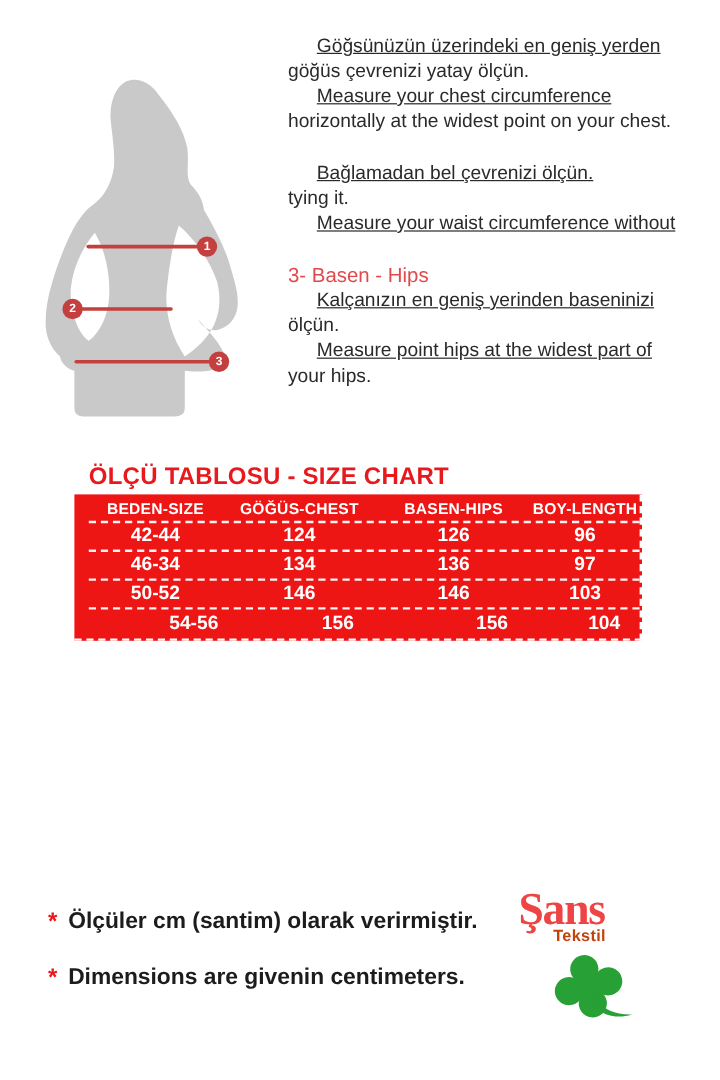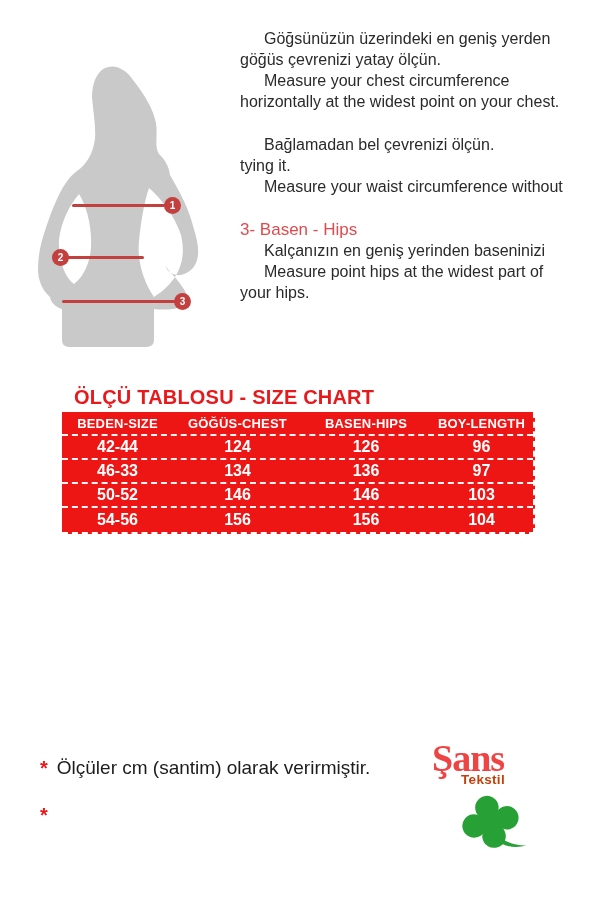--- a/index.html
+++ b/index.html
@@ -21,48 +21,48 @@
     position:absolute; width:17px; height:17px; border-radius:50%;
     background:var(--line-red); color:#fff; font-size:10px; font-weight:bold;
     display:flex; align-items:center; justify-content:center; line-height:1;
   }
 
   
   .infocol{position:absolute; left:240px; top:28px; width:358px;}
   .measure-section{margin-bottom:22px;}
   .sec-heading{font-size:17px; line-height:21px; color:var(--heading-red); white-space:nowrap;}
   .sec-line{font-size:16px; line-height:21px; color:var(--text-dark); white-space:nowrap;}
-  .sec-line.indent{padding-left:24px;}
+  .sec-line.indent{padding-left:24px;text-decoration:underline;}
 
   
   .chart-title{
     position:absolute; left:74px; top:386px; width:430px; text-align:left;
     font-size:20px; font-weight:bold; color:var(--title-red); letter-spacing:.2px;
   }
   .size-table{
     position:absolute; left:62px; top:412px; width:473px;
     background:var(--table-red);
-    border-right:2px dashed #fff; border-bottom:2px dashed #fff;
+    border-right:2px dashed #fff; border-bottom:2px dashed #fff;padding-left:12px;
   }
   .trow{
     display:grid; grid-template-columns:111px 129px 128px auto;
     height:24px; align-items:center;
     border-bottom:2px dashed rgba(255,255,255,.95);
   }
-  .trow:last-child{border-bottom:none;}
+  .trow:last-child{border-bottom:none;margin-left:32px;}
   .tcell{
     text-align:center; color:#ffffff; font-weight:bold; font-size:16px; line-height:1;
   }
   .trow.thead .tcell{font-size:13px; letter-spacing:.2px;}
 
   
   .notes{position:absolute; left:40px; top:757px; width:400px;}
   .note{display:flex; align-items:flex-start; margin-bottom:25px;}
   .note .star{color:var(--title-red); font-size:20px; font-weight:bold; margin-right:9px; line-height:22px;}
-  .note .note-text{color:#1c1c1c; font-size:19px; font-weight:normal; line-height:22px; white-space:nowrap;}
+  .note .note-text{color:#1c1c1c; font-size:19px; font-weight:bold; line-height:22px; white-space:nowrap;}
 
   
   .logo{position:absolute; left:432px; top:738px; width:108px;}
   .logo-name{
     font-family:"Liberation Serif", serif; font-weight:bold; font-size:38px;
     line-height:40px; color:#ef4444; letter-spacing:-1px;
   }
   .logo-sub{
     text-align:center; font-size:13.5px; font-weight:bold; color:#c2410c;
     margin-top:-6px; padding-right:6px; letter-spacing:.3px;
@@ -134,20 +134,21 @@
 
     <section class="measure-section">
       <div class="sec-line indent">Bağlamadan bel çevrenizi ölçün.</div>
       <div class="sec-line">tying it.</div>
       <div class="sec-line indent">Measure your waist circumference without</div>
     </section>
 
     <section class="measure-section">
       <div class="sec-heading">3- Basen - Hips</div>
       <div class="sec-line indent">Kalçanızın en geniş yerinden baseninizi</div>
+      <div class="sec-line">ölçün.</div>
       <div class="sec-line indent">Measure point hips at the widest part of</div>
       <div class="sec-line">your hips.</div>
     </section>
 
   </div>
 
   <div class="chart-title">ÖLÇÜ TABLOSU - SIZE CHART</div>
 
   <div class="size-table">
     <div class="trow thead">
@@ -156,21 +157,21 @@
       <div class="tcell">BASEN-HIPS</div>
       <div class="tcell">BOY-LENGTH</div>
     </div>
     <div class="trow">
       <div class="tcell">42-44</div>
       <div class="tcell">124</div>
       <div class="tcell">126</div>
       <div class="tcell">96</div>
     </div>
     <div class="trow">
-      <div class="tcell">46-33</div>
+      <div class="tcell">46-34</div>
       <div class="tcell">134</div>
       <div class="tcell">136</div>
       <div class="tcell">97</div>
     </div>
     <div class="trow">
       <div class="tcell">50-52</div>
       <div class="tcell">146</div>
       <div class="tcell">146</div>
       <div class="tcell">103</div>
     </div>
@@ -182,20 +183,21 @@
     </div>
   </div>
 
   <div class="notes">
     <div class="note">
       <span class="star">*</span>
       <span class="note-text">Ölçüler  cm (santim) olarak verirmiştir.</span>
     </div>
     <div class="note">
       <span class="star">*</span>
+      <span class="note-text">Dimensions are givenin centimeters.</span>
     </div>
   </div>
 
   <div class="logo">
     <div class="logo-name">Şans</div>
     <div class="logo-sub">Tekstil</div>
     <svg class="clover" width="74" height="66" viewBox="0 0 100 90">
       <g fill="var(--clover-green)" transform="rotate(-14 50 45)">
         <circle cx="50" cy="22" r="16"></circle>
         <circle cx="27" cy="42" r="16"></circle>

